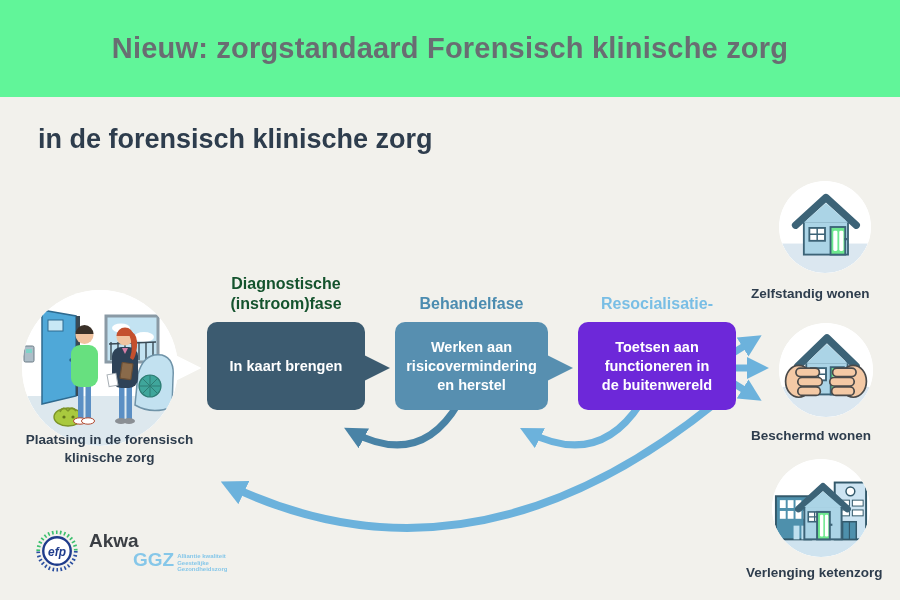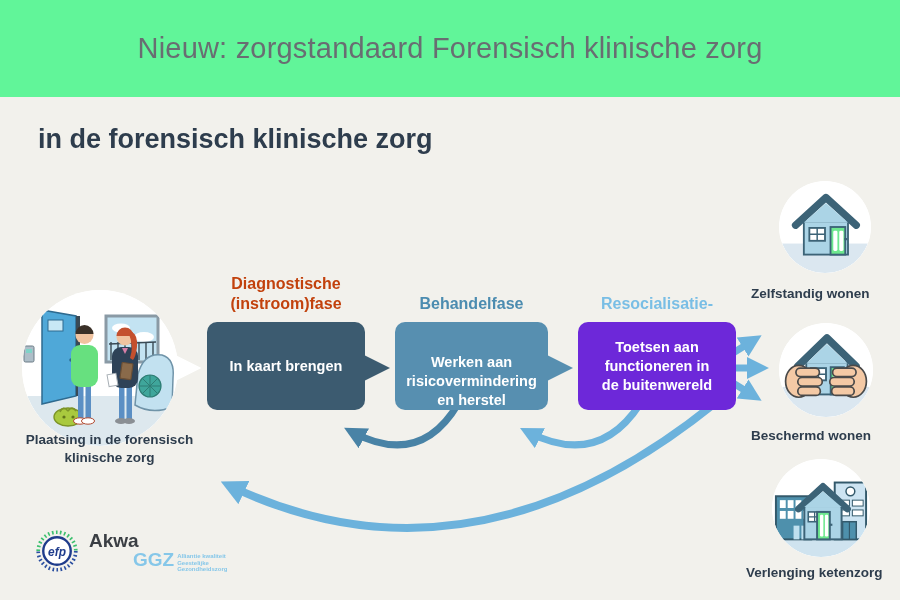--- a/index.html
+++ b/index.html
@@ -2,46 +2,46 @@
 <html><head>
 <meta charset="utf-8">
 <style>
   * { margin:0; padding:0; box-sizing:border-box; }
   html,body { width:900px; height:600px; overflow:hidden; }
   body { font-family:"Liberation Sans", sans-serif; background:#f2f1ec; }
   .stage { position:relative; width:900px; height:600px; background:#f2f1ec; }
 
   .banner { position:absolute; left:0; top:0; width:900px; height:97px;
             background:#61f599; display:flex; align-items:center; justify-content:center; }
-  .banner-title { font-size:29px; font-weight:normal; color:#696d72; letter-spacing:.2px; }
+  .banner-title { font-size:29px; font-weight:bold; color:#696d72; letter-spacing:.2px; }
 
   .main-title { position:absolute; left:38px; top:121px; font-size:27px; font-weight:bold;
                 color:#2e3d4d; line-height:37px; }
   .main-title .hl { color:#68b7e3; }
 
   .arrows-layer { position:absolute; left:0; top:0; width:900px; height:600px; z-index:1; }
 
   .entry-circle { position:absolute; left:22px; top:290px; width:156px; height:156px;
                   border-radius:50%; background:#fff; overflow:hidden; z-index:2; }
   .entry-circle svg { display:block; width:100%; height:100%; }
   .entry-label { position:absolute; left:12px; top:431px; width:195px; text-align:center;
                  font-size:13.5px; font-weight:bold; color:#2e3d4d; line-height:18px; z-index:2; }
 
   .phase-label { position:absolute; top:266px; height:48px; display:flex; flex-direction:column;
                  justify-content:flex-end; text-align:center; font-size:16px; font-weight:bold;
                  line-height:20px; z-index:3; }
-  .pl-1 { left:197px; width:178px; color:#c2410c; }
+  .pl-1 { left:197px; width:178px; color:#14532d; }
   .pl-2 { left:385px; width:173px; color:#4c8cb0; }
   .pl-3 { left:568px; width:178px; color:#79bee5; }
 
   .phase-box { position:absolute; top:322px; height:88px; border-radius:10px; z-index:2;
                display:flex; flex-direction:column; justify-content:center; align-items:center;
                color:#fff; font-size:14.5px; font-weight:bold; line-height:19px; text-align:center; }
   .pb-1 { left:207px; width:158px; background:#3c5b70; }
-  .pb-2 { left:395px; width:153px; background:#578fb0;justify-content:flex-end; }
+  .pb-2 { left:395px; width:153px; background:#578fb0; }
   .pb-3 { left:578px; width:158px; background:#6d28d9; }
 
   .outcome-circle { position:absolute; border-radius:50%; background:#fff; overflow:hidden; z-index:2; }
   .oc-1 { left:779px; top:181px; width:92px; height:92px; }
   .oc-2 { left:779px; top:323px; width:94px; height:94px; }
   .oc-3 { left:772px; top:459px; width:98px; height:98px; }
   .outcome-circle svg { display:block; width:100%; height:100%; }
   .outcome-label { position:absolute; width:150px; font-size:13.5px;
                    font-weight:bold; color:#2e3d4d; z-index:2; }
   .ol-1 { left:751px; top:286px; }

